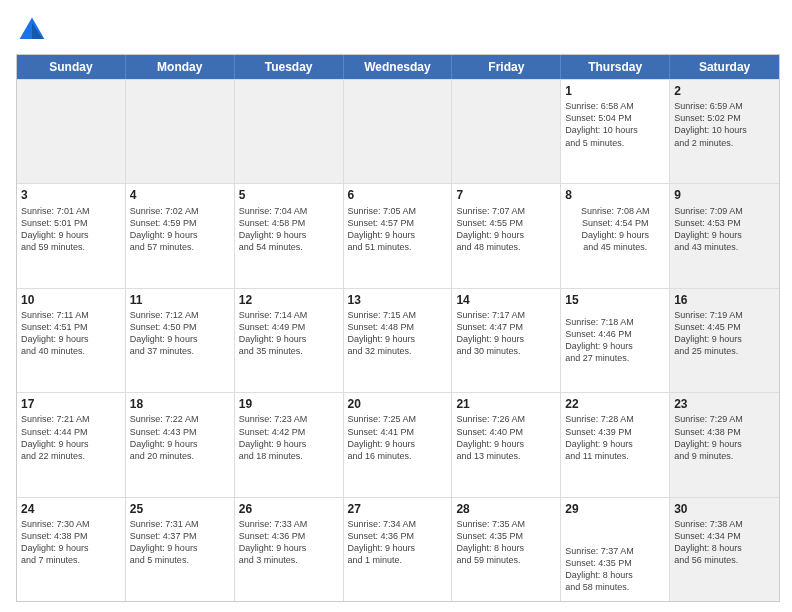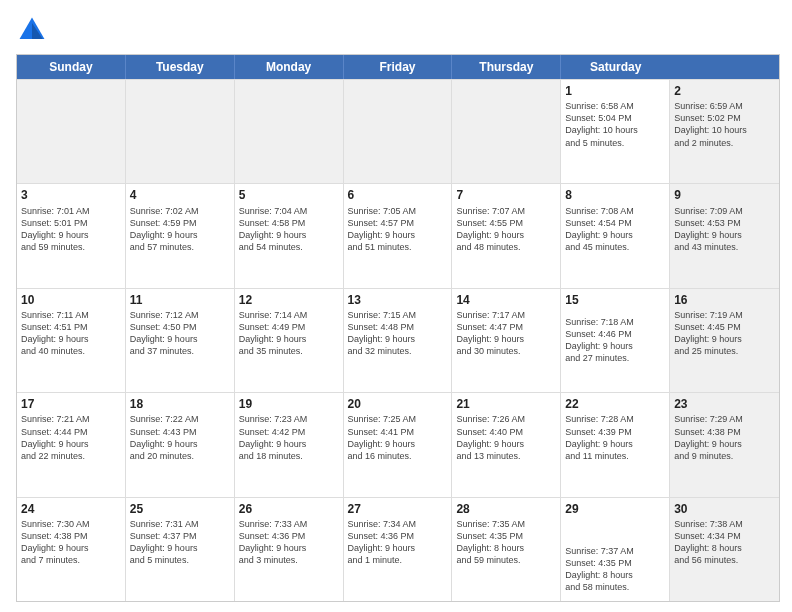--- a/index.html
+++ b/index.html
@@ -126,22 +126,23 @@
     </div>
     <div class="title-block">
       <div class="month-title"></div>
       <div class="subtitle"></div>
     </div>
   </div>
 
   <div class="calendar">
     <div class="cal-header-row">
     <div class="cal-header-cell">Sunday</div>
+        <div class="cal-header-cell">Monday</div>
         <div class="cal-header-cell">Tuesday</div>
-        <div class="cal-header-cell">Monday</div>
+        <div class="cal-header-cell">Wednesday</div>
         <div class="cal-header-cell">Friday</div>
         <div class="cal-header-cell">Thursday</div>
         <div class="cal-header-cell">Saturday</div>
       </div>
     <div class="cal-body">
     <div class="cal-week">
           <div class="cal-cell shaded empty"></div>
           <div class="cal-cell shaded empty"></div>
           <div class="cal-cell shaded empty"></div>
           <div class="cal-cell shaded empty"></div>
@@ -192,21 +193,21 @@
           </div>
           <div class="cal-cell">
             <span class="day-num">7</span>
             <div class="info" style="white-space: pre-line;">Sunrise: 7:07 AM
 Sunset: 4:55 PM
 Daylight: 9 hours
 and 48 minutes.</div>
           </div>
           <div class="cal-cell">
             <span class="day-num">8</span>
-            <div class="info" style="white-space: pre-line;">Sunrise: 7:08 AM
+            <div class="info" style="white-space: pre-line; text-align: center;">Sunrise: 7:08 AM
 Sunset: 4:54 PM
 Daylight: 9 hours
 and 45 minutes.</div>
           </div>
           <div class="cal-cell shaded">
             <span class="day-num">9</span>
             <div class="info" style="white-space: pre-line;">Sunrise: 7:09 AM
 Sunset: 4:53 PM
 Daylight: 9 hours
 and 43 minutes.</div>

